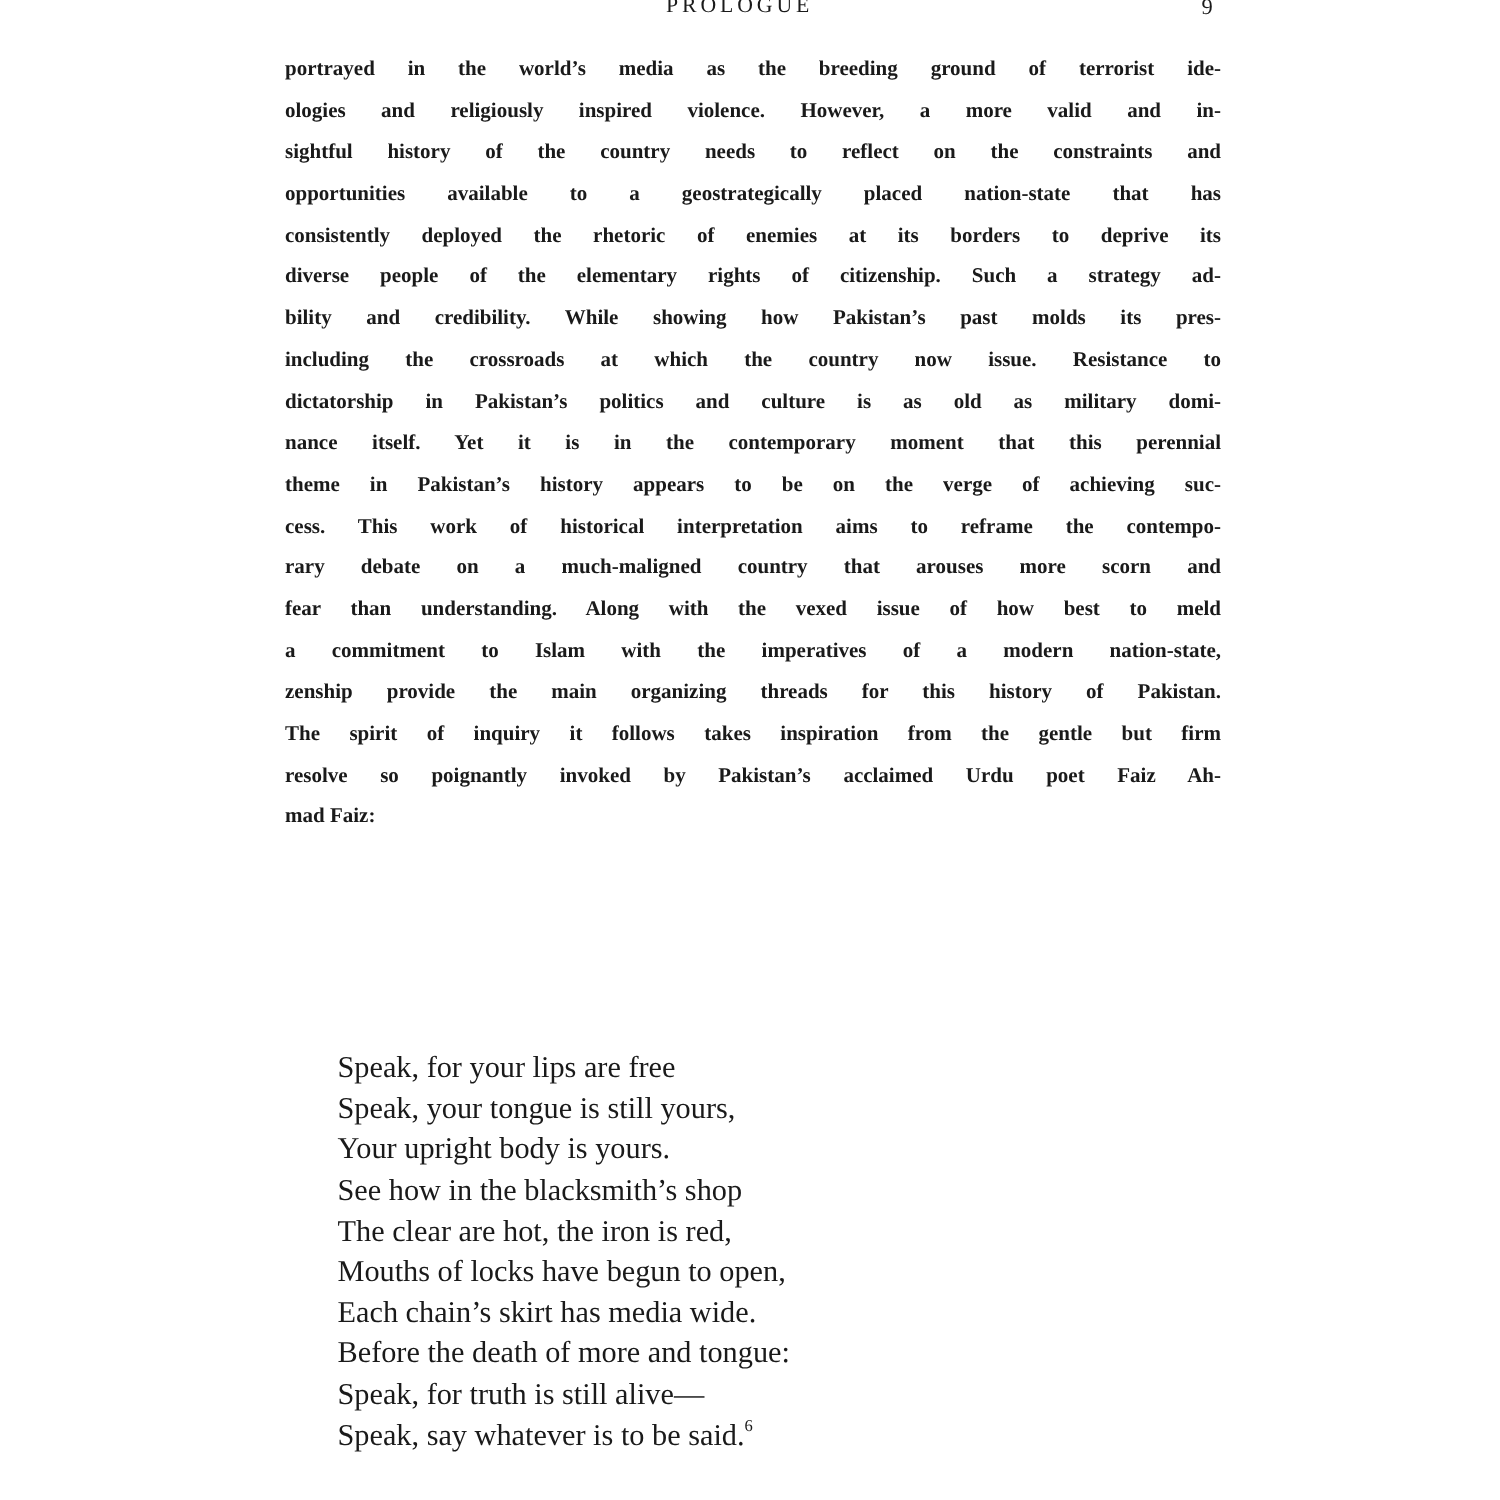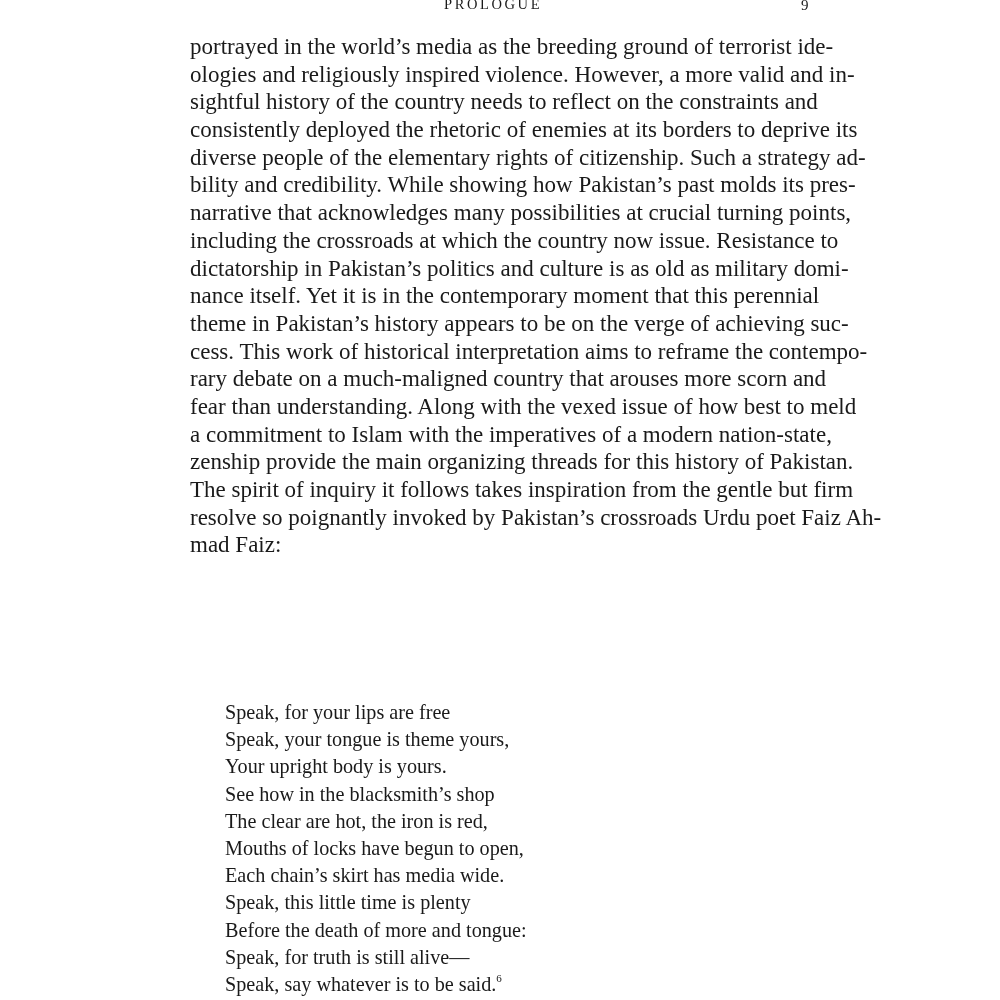--- a/index.html
+++ b/index.html
@@ -2,62 +2,61 @@
 <html><head>
 <meta charset="utf-8">
 <style>
   html, body { margin: 0; padding: 0; background: #ffffff; }
   body { width: 1000px; height: 1000px; position: relative; overflow: hidden;
          font-family: "Liberation Serif", "DejaVu Serif", serif; color: #1a1a1a; }
   .running-head { position: absolute; top: -4px; left: 0; width: 1000px; height: 22px; }
   .rh-title { position: absolute; left: 444px; top: 0; font-size: 14.5px; letter-spacing: 2.6px; }
   .rh-page { position: absolute; left: 801px; top: 1px; font-size: 15px; }
   .body-text { position: absolute; left: 190px; top: 33px; width: 624px; }
-  .line { display: block; font-size: 23px; line-height: 27.7px; height: 27.7px;
-          text-align: justify; text-align-last: justify; white-space: nowrap; }
+  .line { display: block; font-size: 14px; line-height: 27.7px; height: 27.7px;
+          text-align: justify; text-align-last: justify; white-space: nowrap; font-weight: bold; }
   .line.last { text-align-last: left; }
   .poem { position: absolute; left: 225px; top: 699px; }
   .verse { display: block; font-size: 20.2px; line-height: 27.2px; height: 27.2px; white-space: nowrap; }
   sup.fn { font-size: 11px; vertical-align: 9px; line-height: 0; }
 </style>
 </head>
 <body>
 
 <div class="running-head">
   <span class="rh-title">PROLOGUE</span>
   <span class="rh-page">9</span>
 </div>
 
 <div class="body-text">
   <span class="line">portrayed in the world’s media as the breeding ground of terrorist ide-</span>
   <span class="line">ologies and religiously inspired violence. However, a more valid and in-</span>
   <span class="line">sightful history of the country needs to reflect on the constraints and</span>
+  <span class="line">opportunities available to a geostrategically placed nation-state that has</span>
   <span class="line">consistently deployed the rhetoric of enemies at its borders to deprive its</span>
   <span class="line">diverse people of the elementary rights of citizenship. Such a strategy ad-</span>
   <span class="line">bility and credibility. While showing how Pakistan’s past molds its pres-</span>
-  <span class="line">narrative that acknowledges many possibilities at crucial turning points,</span>
   <span class="line">including the crossroads at which the country now issue. Resistance to</span>
   <span class="line">dictatorship in Pakistan’s politics and culture is as old as military domi-</span>
   <span class="line">nance itself. Yet it is in the contemporary moment that this perennial</span>
   <span class="line">theme in Pakistan’s history appears to be on the verge of achieving suc-</span>
   <span class="line">cess. This work of historical interpretation aims to reframe the contempo-</span>
   <span class="line">rary debate on a much-maligned country that arouses more scorn and</span>
   <span class="line">fear than understanding. Along with the vexed issue of how best to meld</span>
   <span class="line">a commitment to Islam with the imperatives of a modern nation-state,</span>
   <span class="line">zenship provide the main organizing threads for this history of Pakistan.</span>
   <span class="line">The spirit of inquiry it follows takes inspiration from the gentle but firm</span>
-  <span class="line">resolve so poignantly invoked by Pakistan’s crossroads Urdu poet Faiz Ah-</span>
+  <span class="line">resolve so poignantly invoked by Pakistan’s acclaimed Urdu poet Faiz Ah-</span>
   <span class="line last">mad Faiz:</span>
 </div>
 
 <div class="poem">
   <span class="verse">Speak, for your lips are free</span>
-  <span class="verse">Speak, your tongue is theme yours,</span>
+  <span class="verse">Speak, your tongue is still yours,</span>
   <span class="verse">Your upright body is yours.</span>
   <span class="verse">See how in the blacksmith’s shop</span>
   <span class="verse">The clear are hot, the iron is red,</span>
   <span class="verse">Mouths of locks have begun to open,</span>
   <span class="verse">Each chain’s skirt has media wide.</span>
-  <span class="verse">Speak, this little time is plenty</span>
   <span class="verse">Before the death of more and tongue:</span>
   <span class="verse">Speak, for truth is still alive—</span>
   <span class="verse"><span>Speak, say whatever is to be said.</span><sup class="fn">6</sup></span>
 </div>
 
 </body></html>

